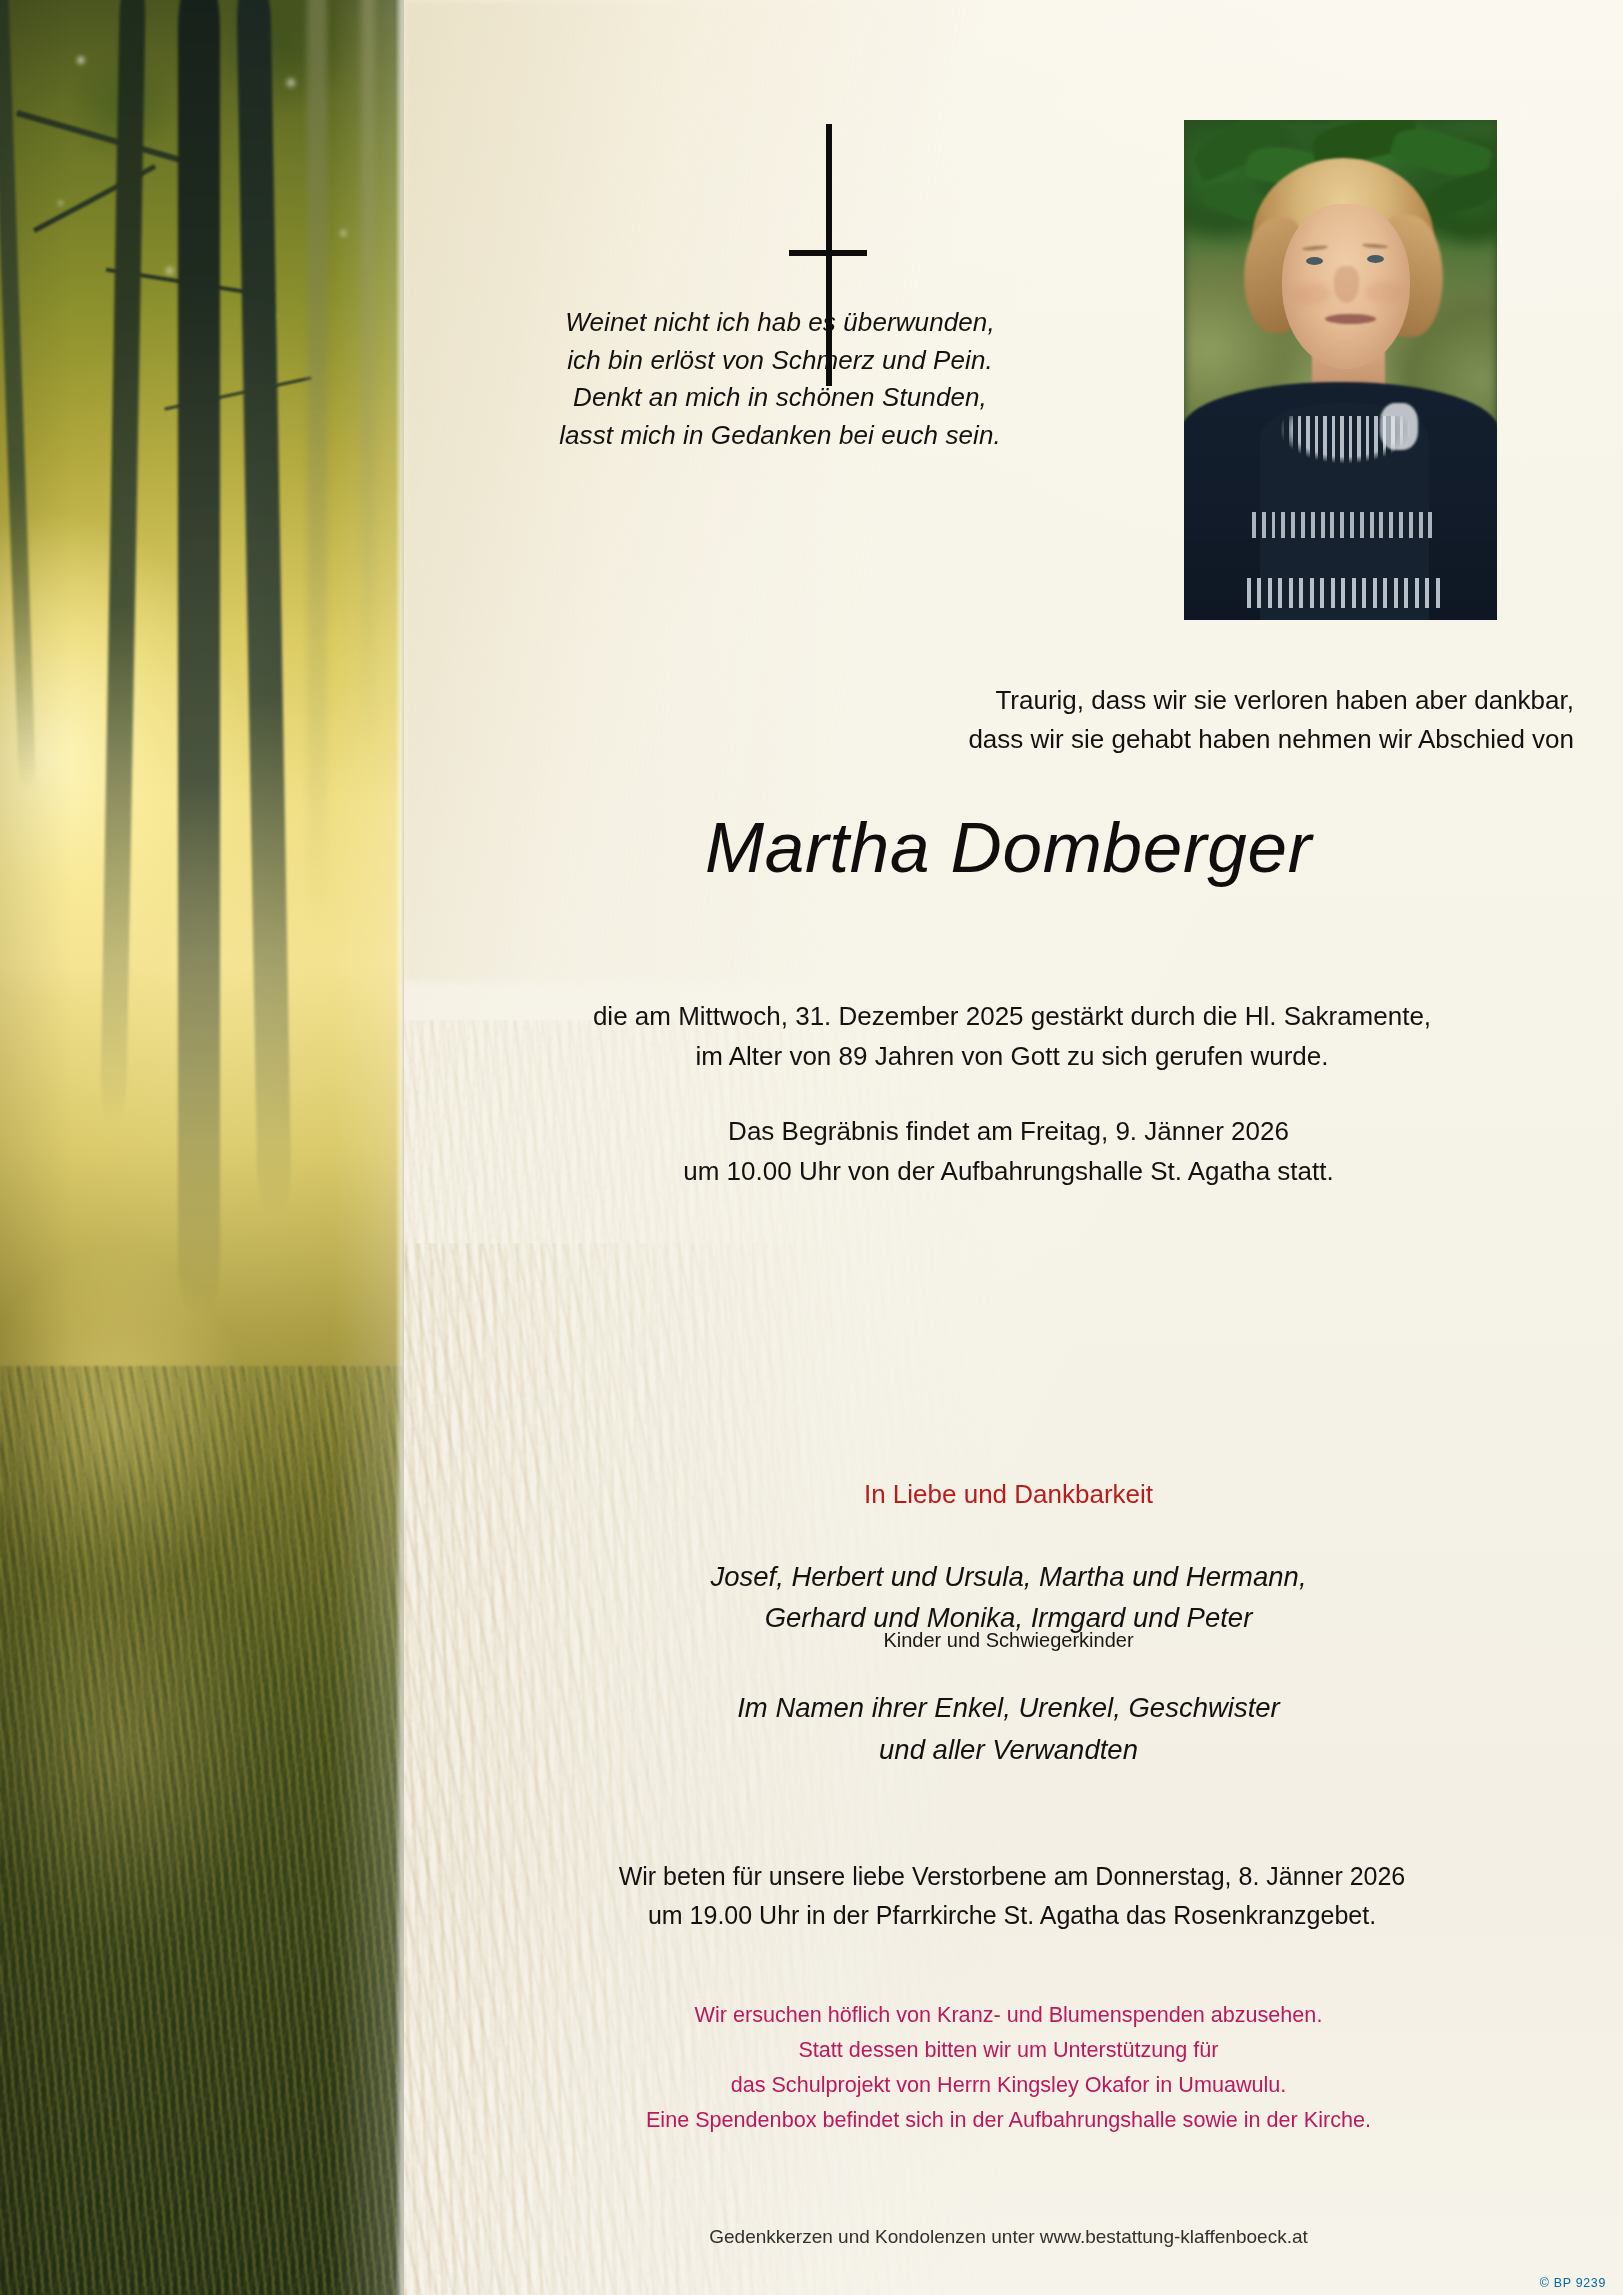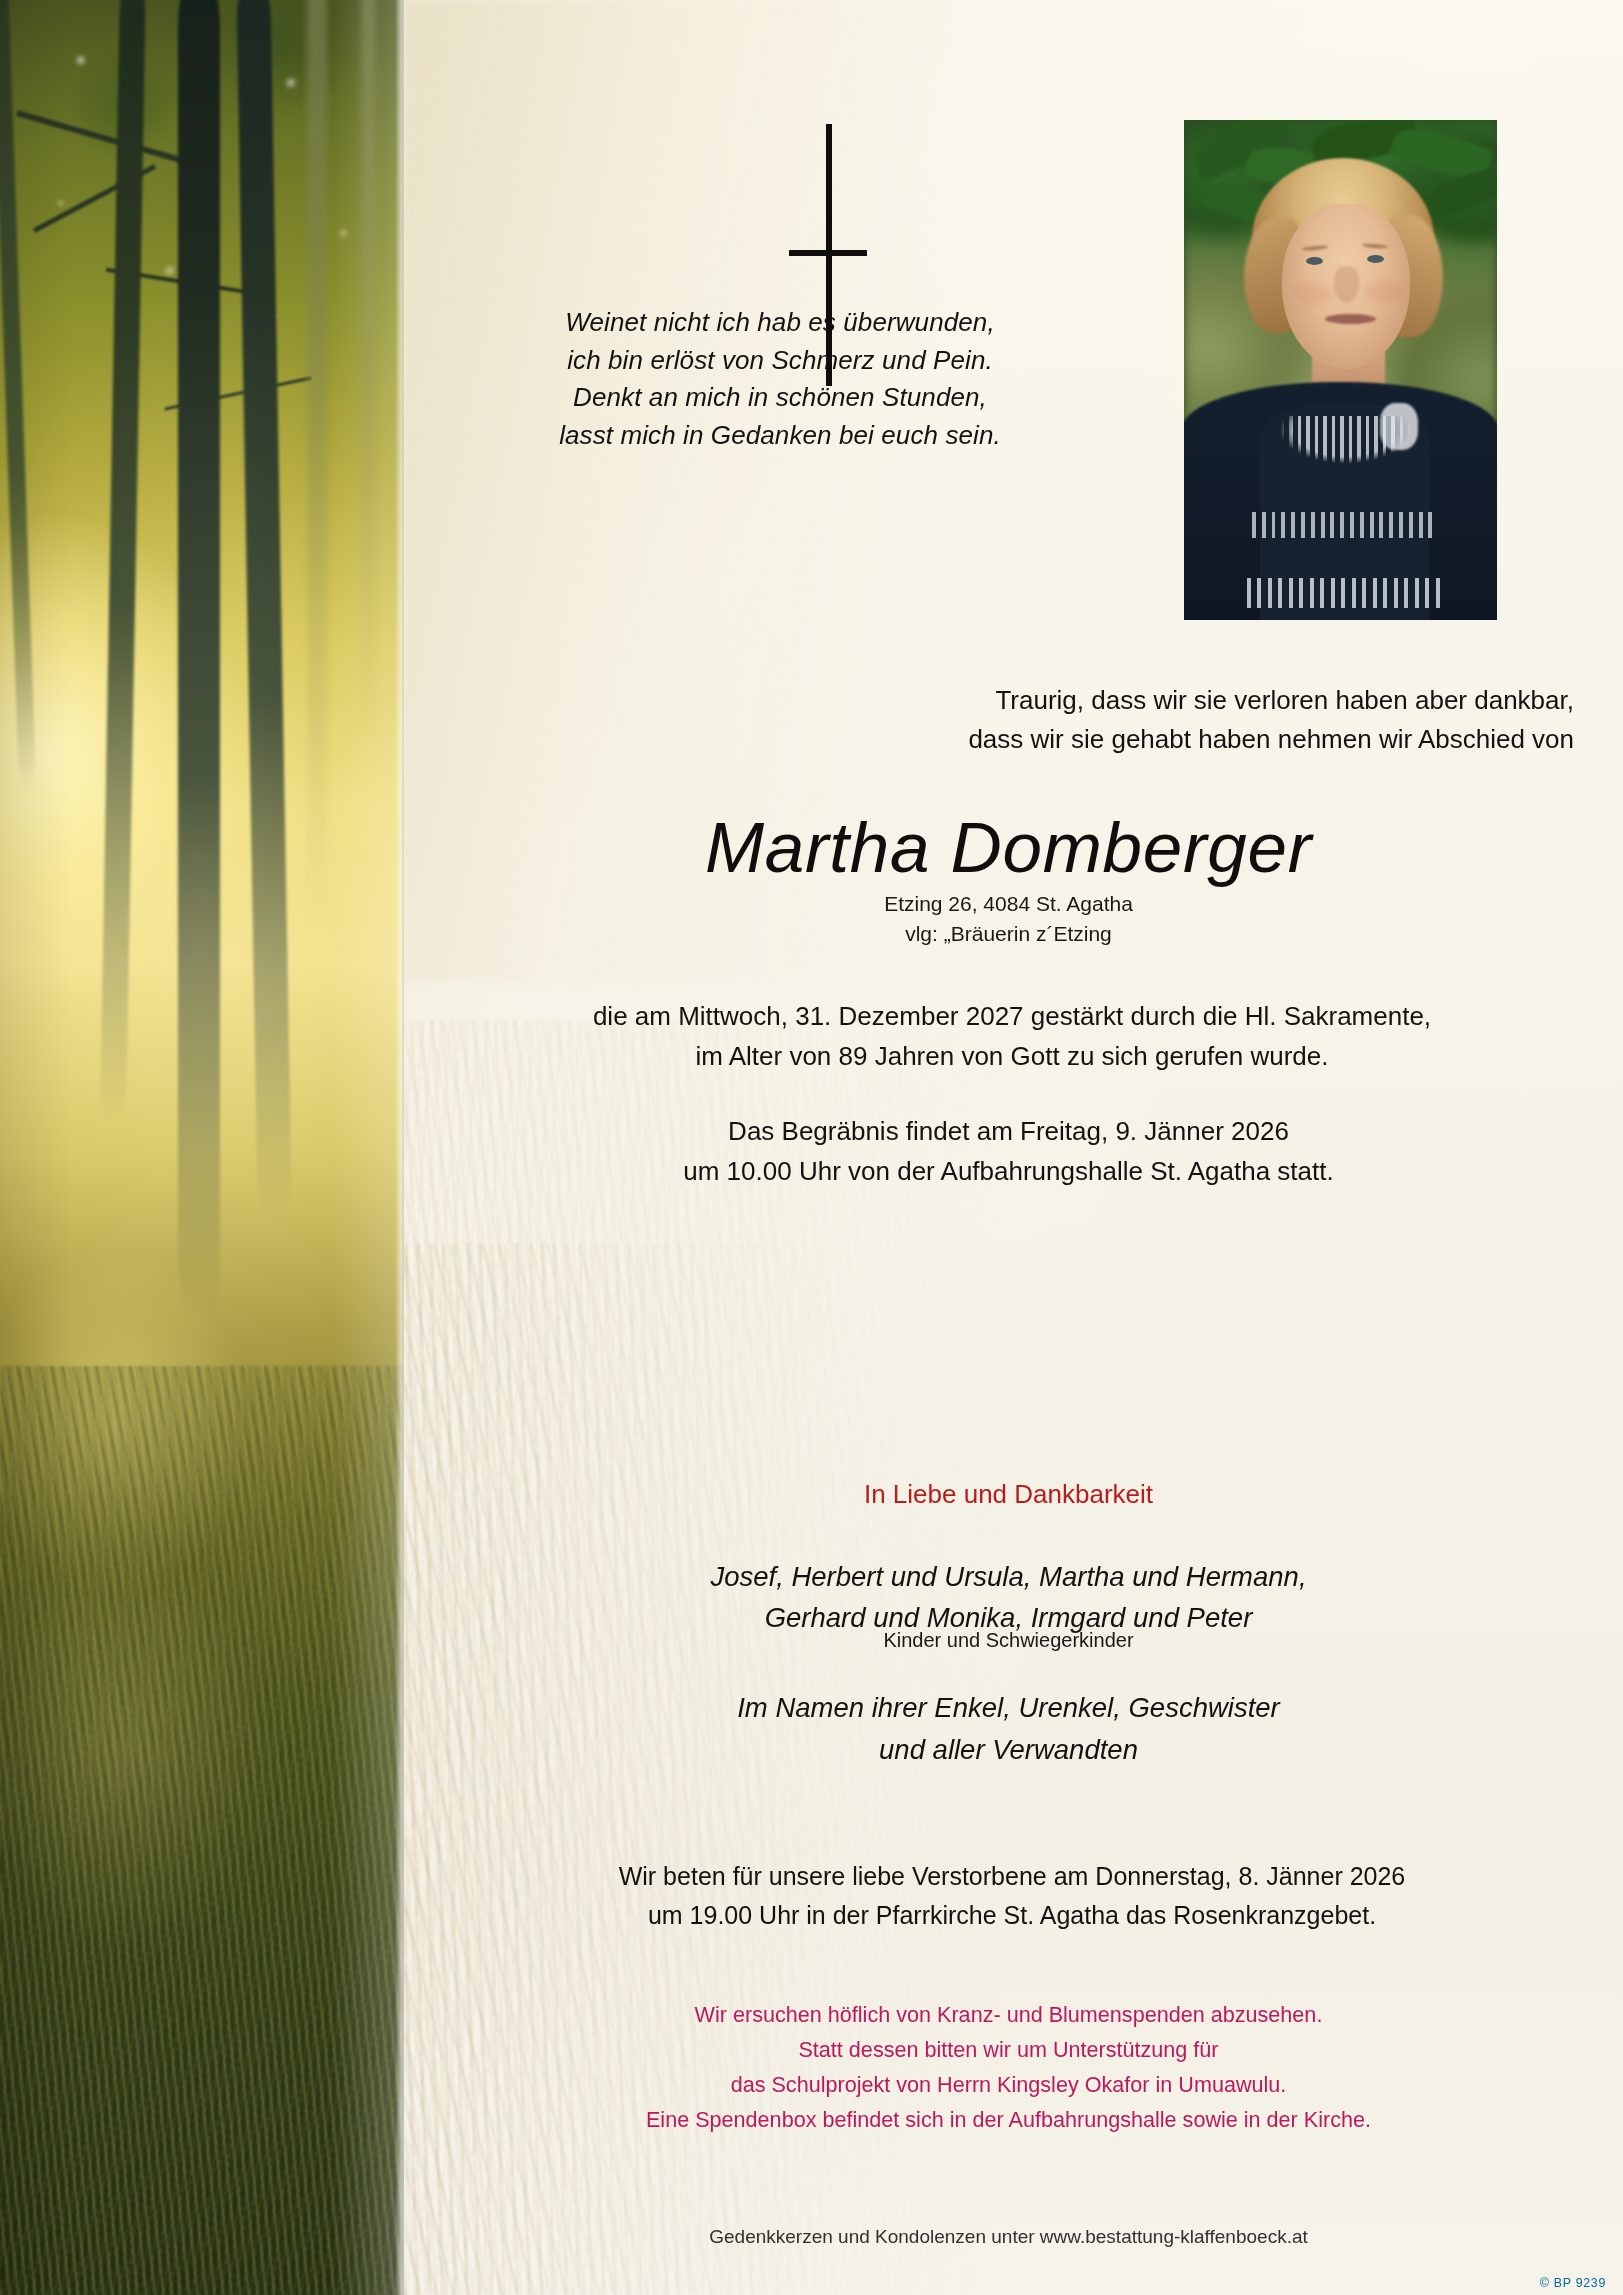--- a/index.html
+++ b/index.html
@@ -337,22 +337,21 @@
       <div class="lace3"></div>
     </div>
 
     <div class="txt poem">Weinet nicht ich hab es überwunden,
 ich bin erlöst von Schmerz und Pein.
 Denkt an mich in schönen Stunden,
 lasst mich in Gedanken bei euch sein.</div>
     <div class="txt intro">Traurig, dass wir sie verloren haben aber dankbar,
 dass wir sie gehabt haben nehmen wir Abschied von</div>
     <div class="txt name">Martha Domberger</div>
-    <div class="txt addr"><span>Etzing 26, 4084 St. Agatha</span><br><span>vlg: „Bräuerin z´Etzing</span></div>
-    <div class="txt deathline">die am Mittwoch, 31. Dezember 2027 gestärkt durch die Hl. Sakramente,
+    <div class="txt deathline">die am Mittwoch, 31. Dezember 2025 gestärkt durch die Hl. Sakramente,
 im Alter von 89 Jahren von Gott zu sich gerufen wurde.</div>
     <div class="txt funeral">Das Begräbnis findet am Freitag, 9. Jänner 2026
 um 10.00 Uhr von der Aufbahrungshalle St. Agatha statt.</div>
     <div class="txt gratitude">In Liebe und Dankbarkeit</div>
     <div class="txt children">Josef, Herbert und Ursula, Martha und Hermann,
 Gerhard und Monika, Irmgard und Peter</div>
     <div class="txt children-label">Kinder und Schwiegerkinder</div>
     <div class="txt relatives">Im Namen ihrer Enkel, Urenkel, Geschwister
 und aller Verwandten</div>
     <div class="txt rosary">Wir beten für unsere liebe Verstorbene am Donnerstag, 8. Jänner 2026

